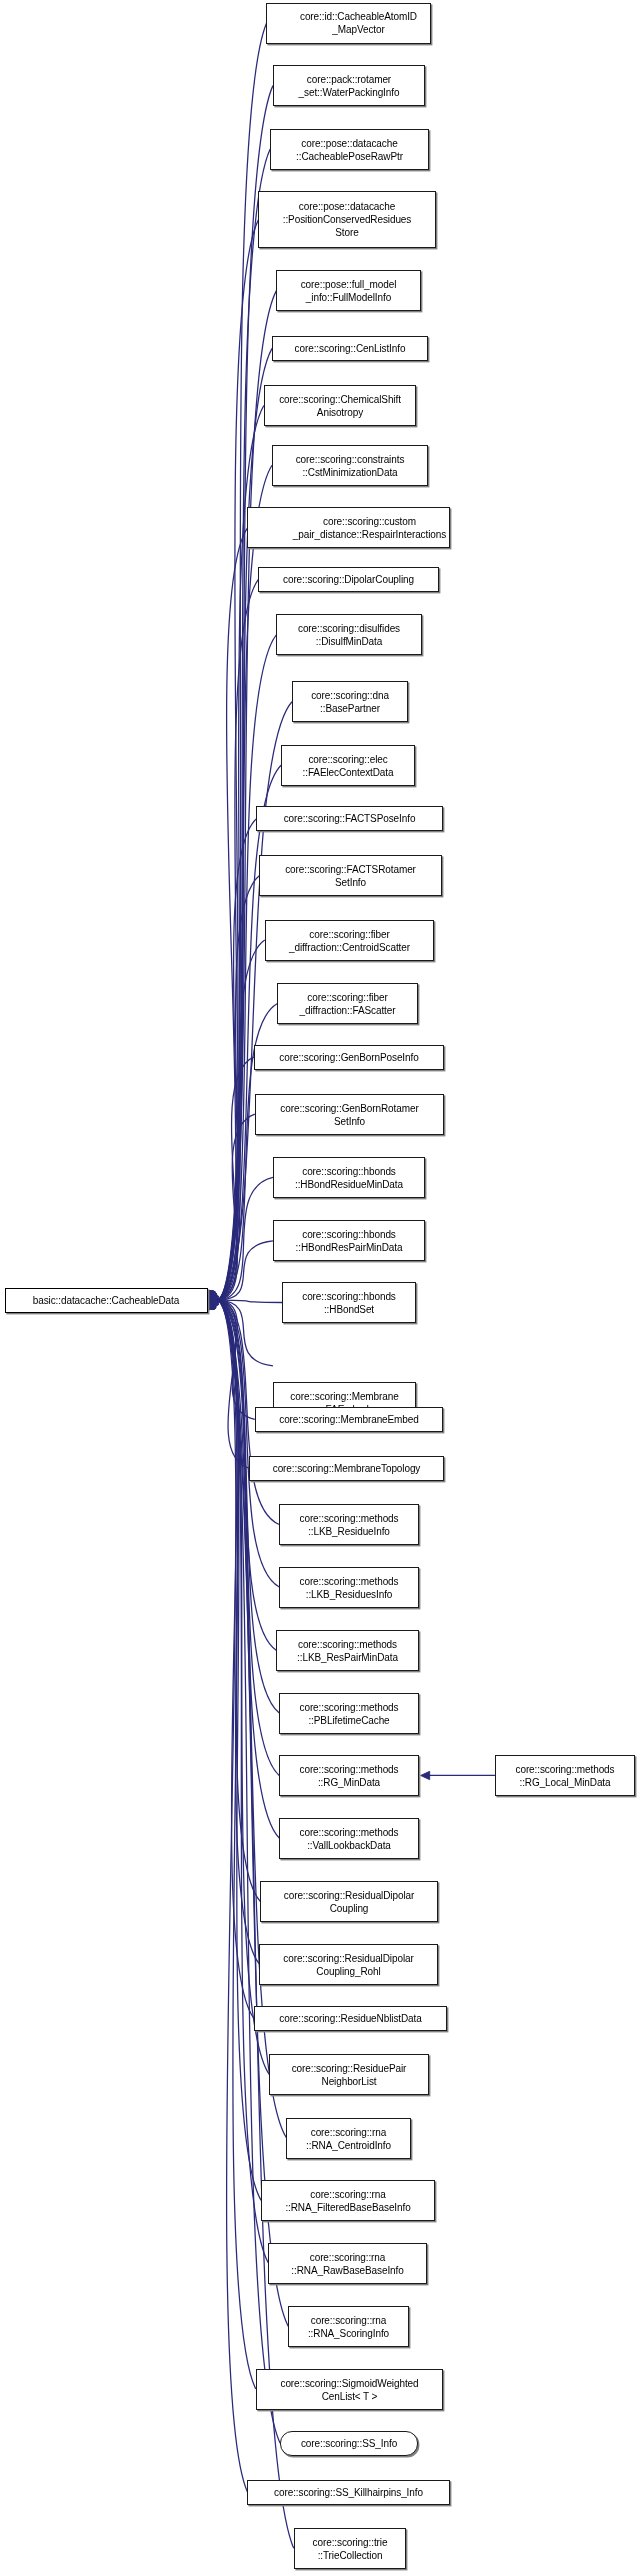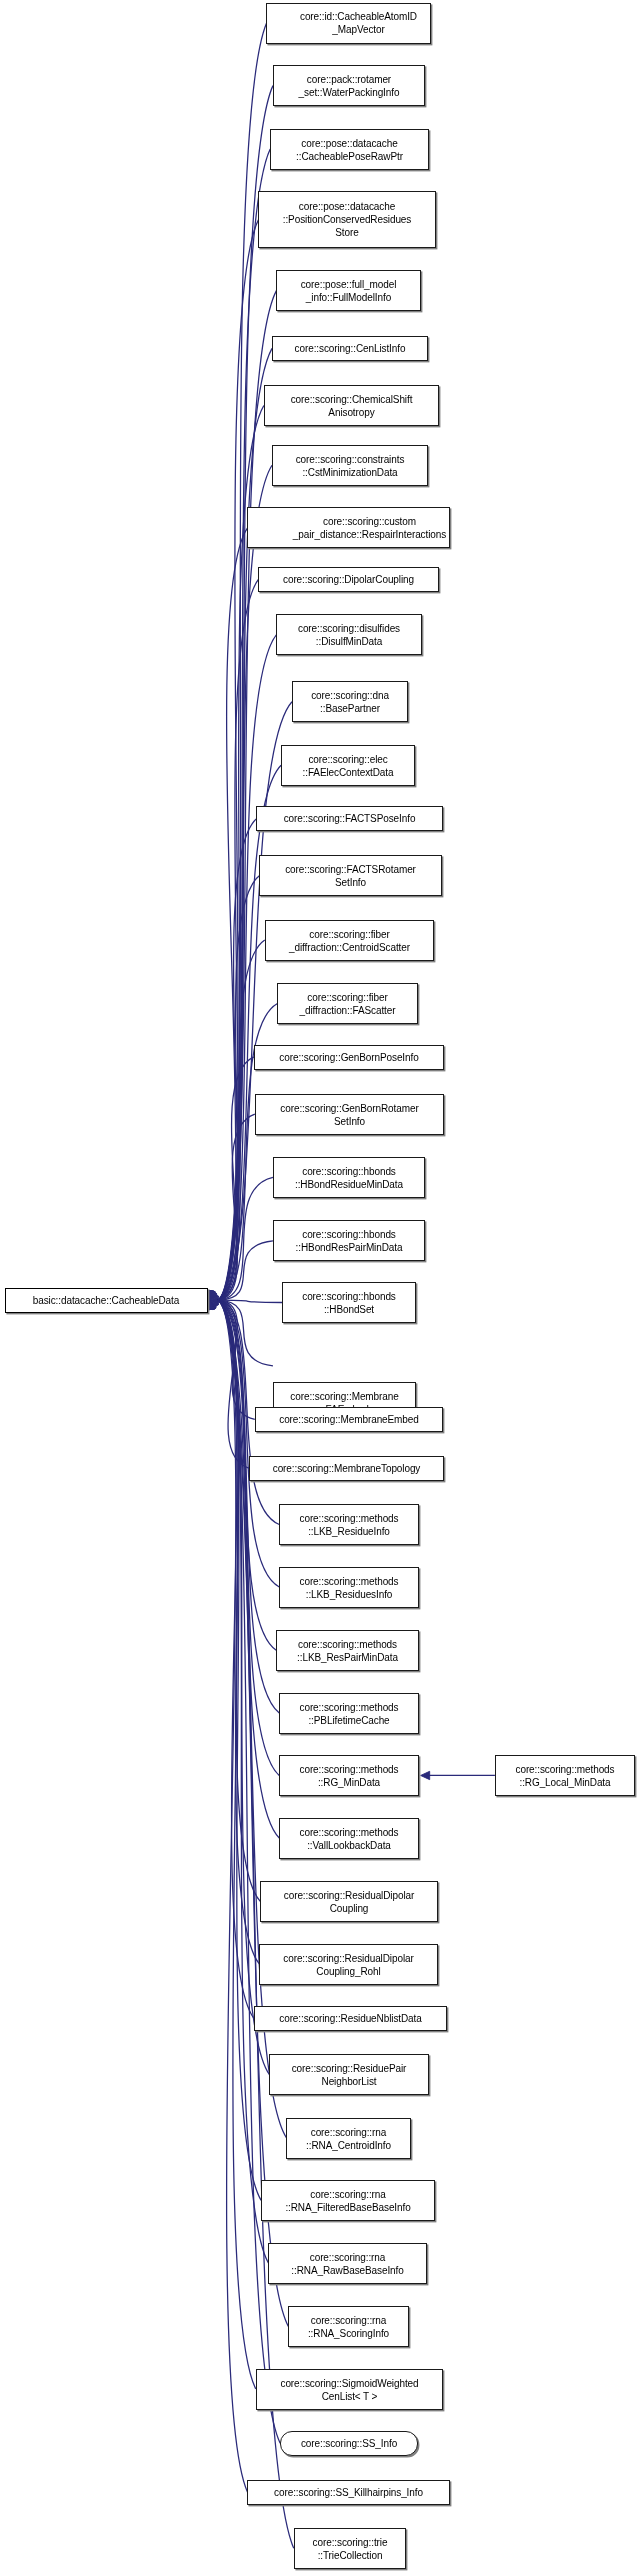--- a/index.html
+++ b/index.html
@@ -126,21 +126,21 @@
 ::PositionConservedResidues
 Store</span>
       </div>
       <div class="node" style="left: 276px; top: 270px; width: 145px; height: 41px;">
         <span class="lbl">core::pose::full_model
 _info::FullModelInfo</span>
       </div>
       <div class="node" style="left: 272px; top: 336px; width: 156px; height: 24.5px;">
         <span class="lbl">core::scoring::CenListInfo</span>
       </div>
-      <div class="node" style="left: 264px; top: 385px; width: 175px; height: 41px;">
+      <div class="node" style="left: 264px; top: 385px; width: 152px; height: 41px;">
         <span class="lbl">core::scoring::ChemicalShift
 Anisotropy</span>
       </div>
       <div class="node" style="left: 272px; top: 445px; width: 156px; height: 41px;">
         <span class="lbl">core::scoring::constraints
 ::CstMinimizationData</span>
       </div>
       <div class="node" style="left: 247px; top: 507px; width: 203px; height: 41px; padding-left: 42px;">
         <span class="lbl">core::scoring::custom
 _pair_distance::RespairInteractions</span>

